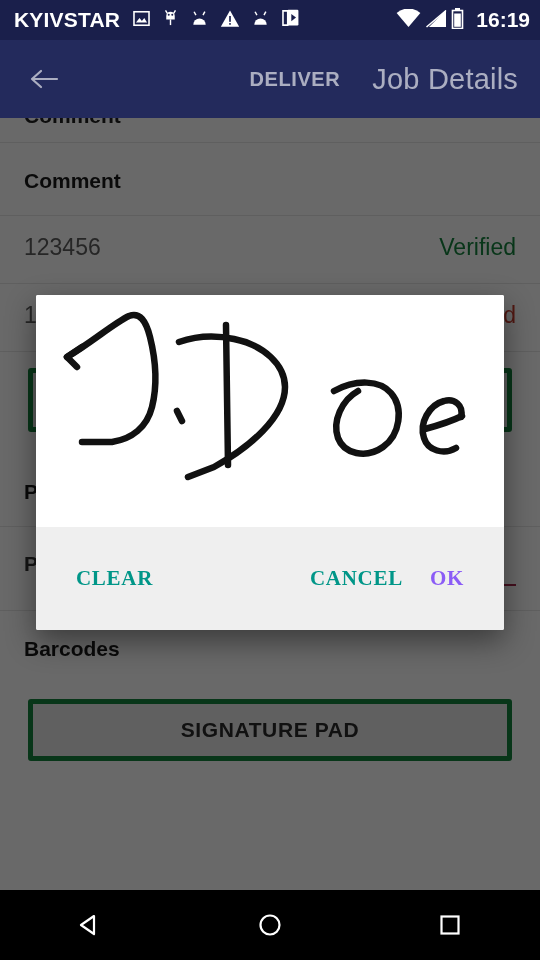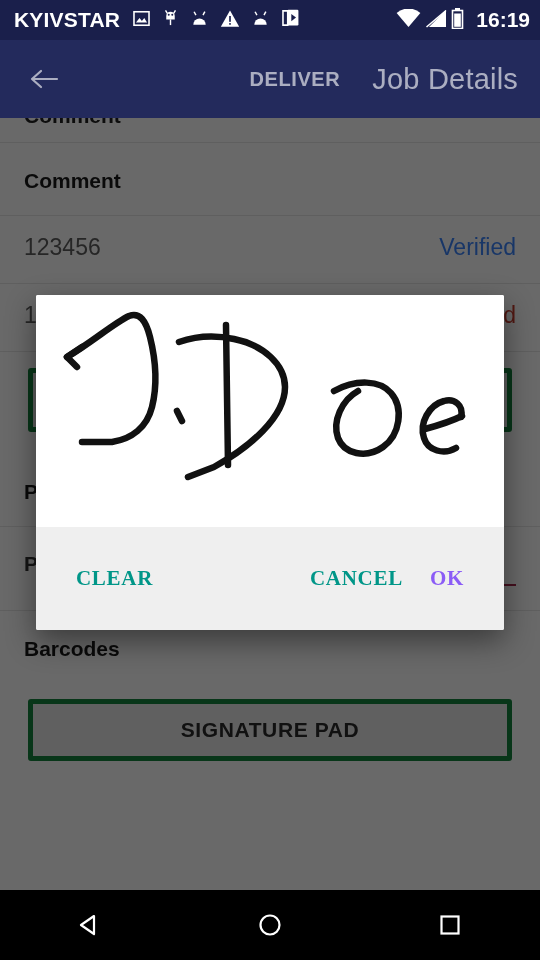--- a/index.html
+++ b/index.html
@@ -260,21 +260,21 @@
   <div id="content">
 
     <div class="cut-text">Comment</div>
     <div class="sec-divider" style="margin-top:14px"></div>
 
     <div class="section-title">Comment</div>
     <div class="sec-divider"></div>
 
     <div class="row">
       <span class="row-code">123456</span>
-      <span class="row-status-ok" style="color: #3b82f6; text-align: center;">Verified</span>
+      <span class="row-status-ok" style="color: #15803d; text-align: center;">Verified</span>
     </div>
     <div class="sec-divider"></div>
 
     <div class="row">
       <span class="row-code">1234567</span>
       <span class="row-status-bad" style="color: rgb(192, 57, 43);">Not Verified</span>
     </div>
     <div class="sec-divider"></div>
 
     <div class="pad-btn">SCAN BARCODE</div>

